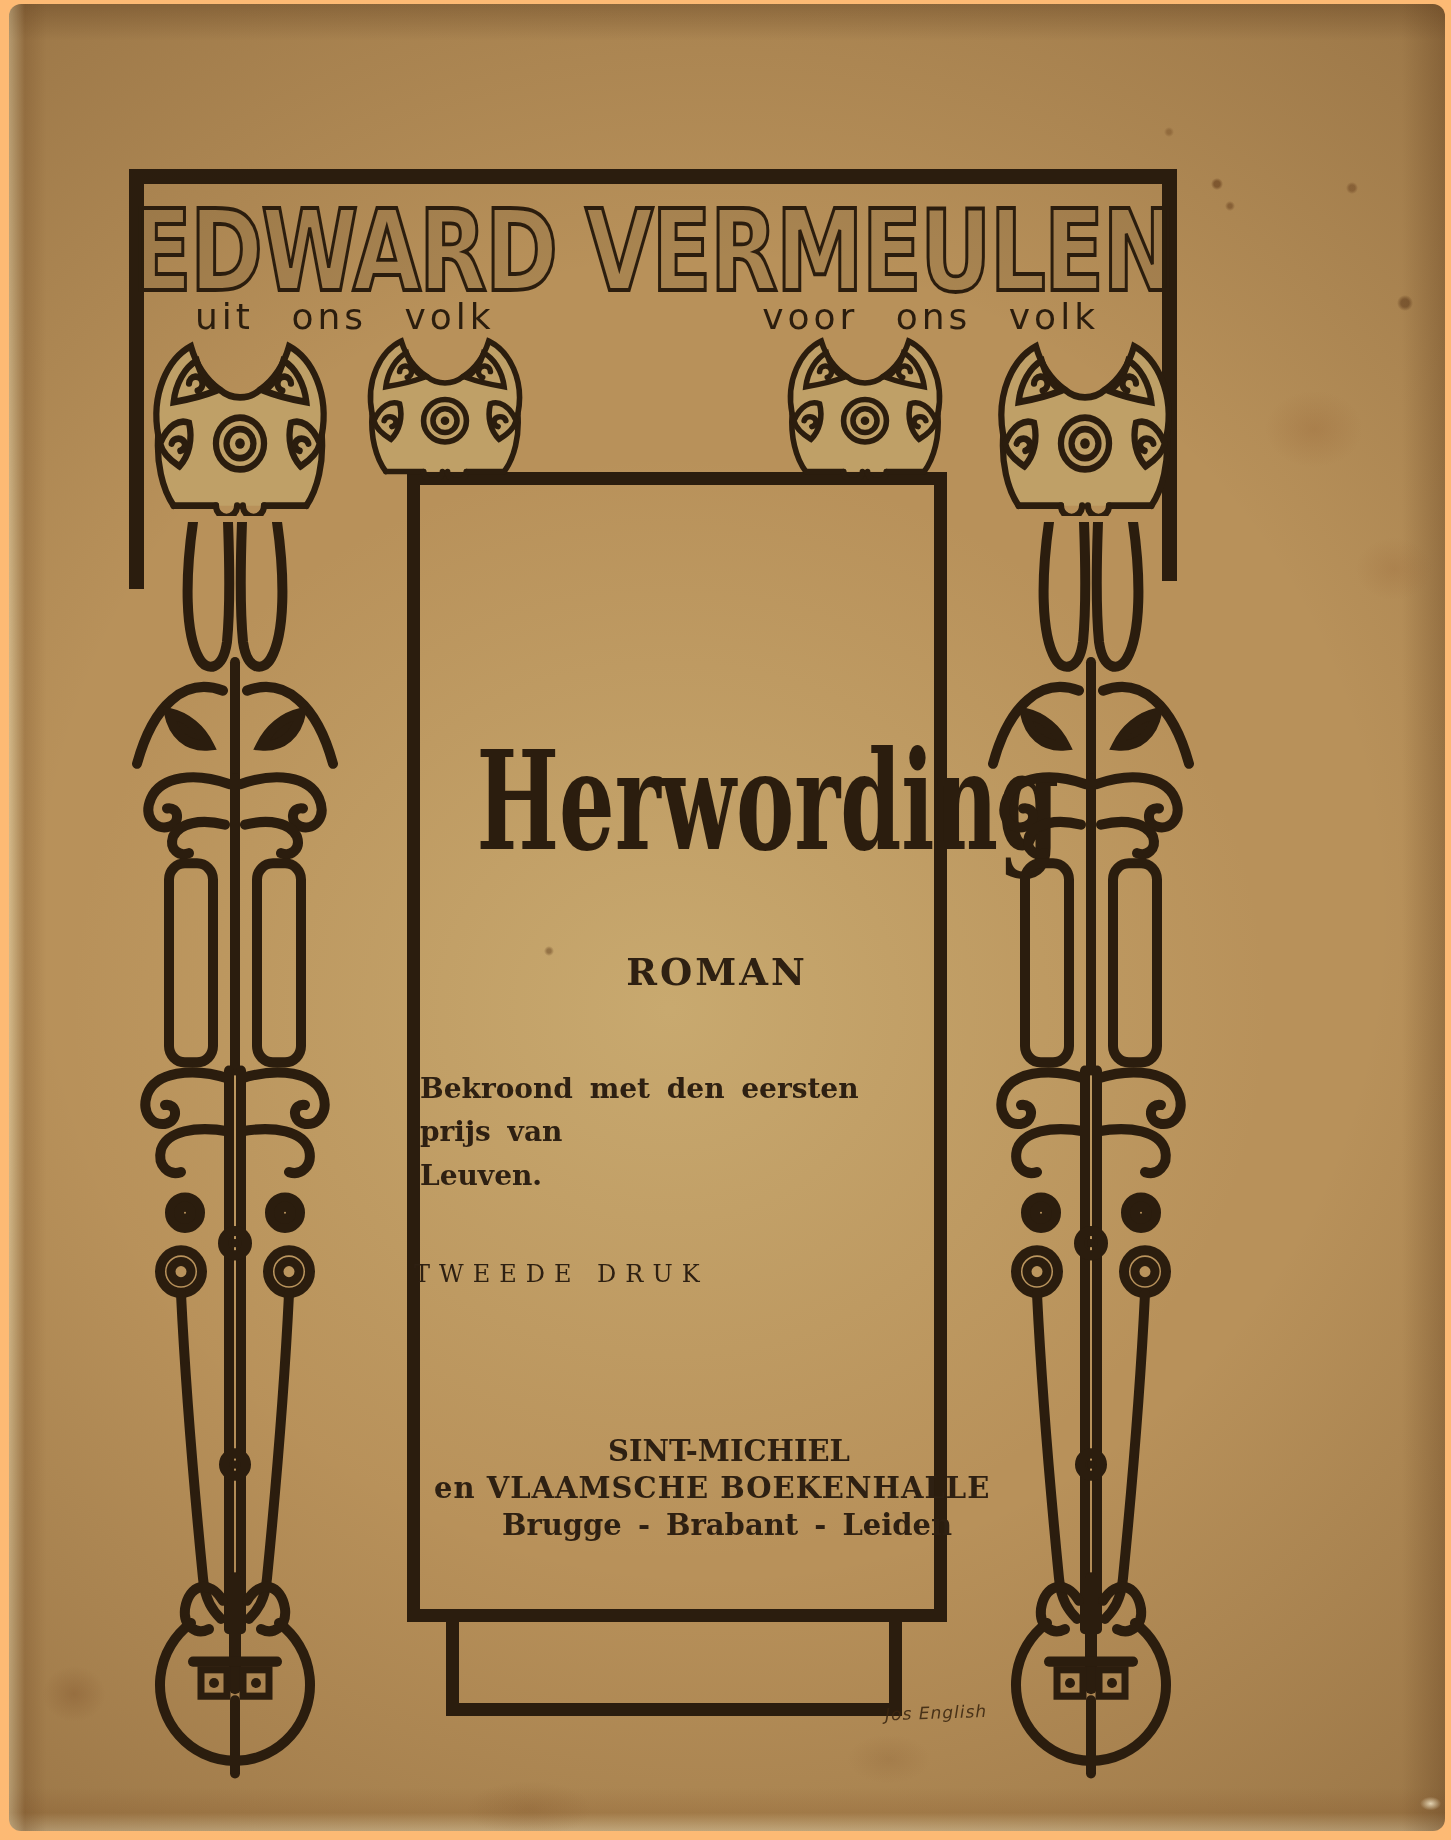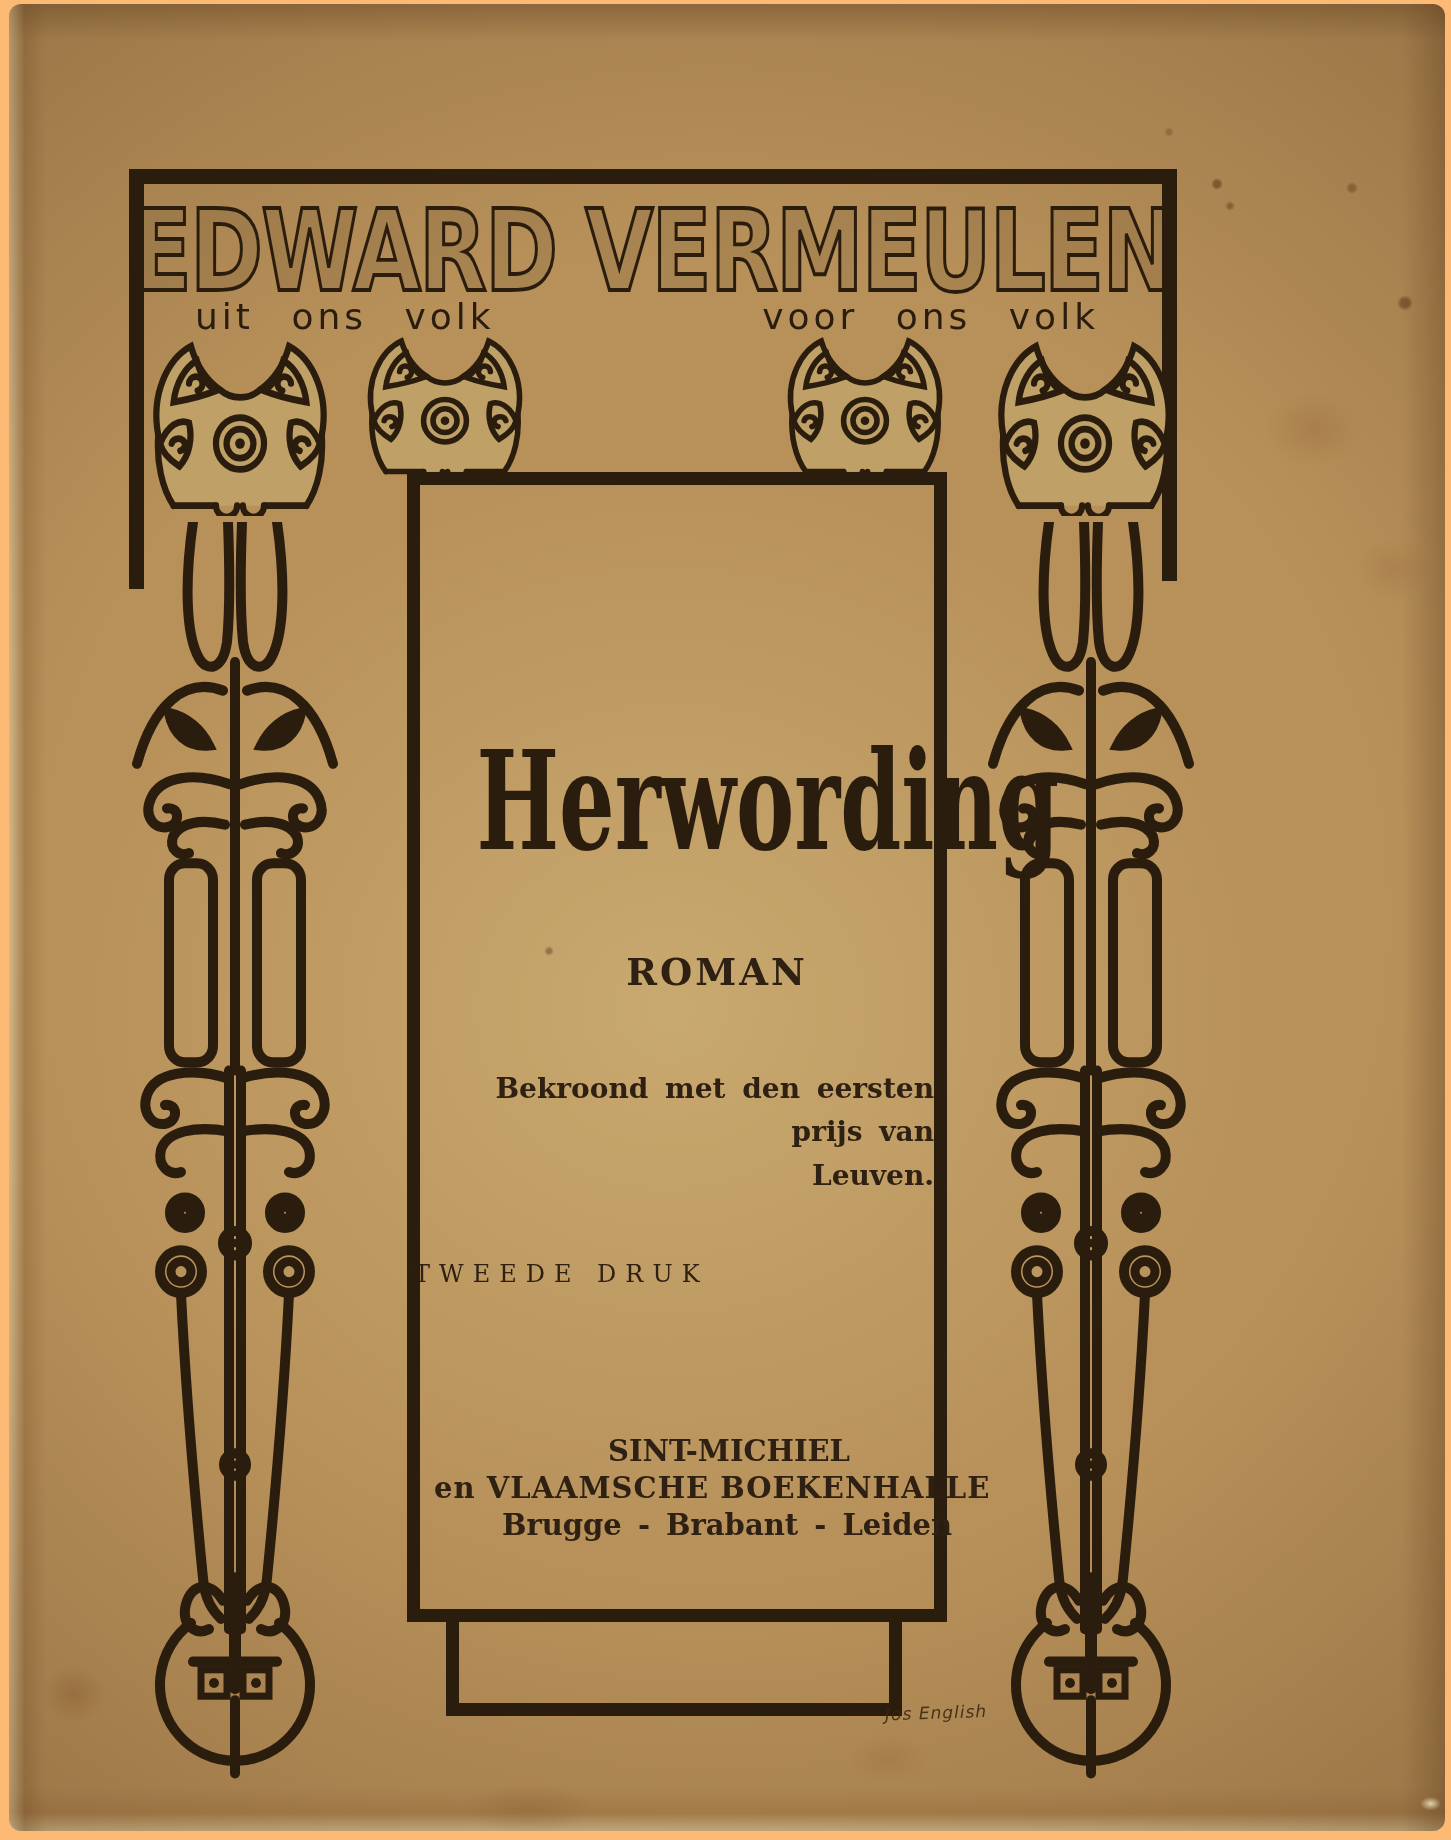--- a/index.html
+++ b/index.html
@@ -81,21 +81,21 @@
     position:absolute;left:0;top:250px;width:100%;text-align:center;
     font-family:"DejaVu Serif",serif;font-weight:bold;font-size:112px;
     color:#2b1d0e;transform:scale(0.78,1.22);white-space:nowrap;
   }
   .genre{
     position:absolute;left:0;top:465px;width:100%;text-align:center;
     font-weight:bold;font-size:37px;letter-spacing:3px;color:#2e2012;
     transform:translateX(40px);
   }
   .award{
-    position:absolute;left:0;top:582px;width:100%;text-align:right;
+    position:absolute;left:0;top:582px;width:100%;text-align:left;
     font-weight:bold;font-size:28px;line-height:1.55;word-spacing:7px;
     color:#2e2012;
   }
   .edition{
     position:absolute;left:0;top:775px;width:100%;text-align:left;
     font-weight:normal;font-size:24px;letter-spacing:9px;color:#2e2012;
     transform:translateX(-6px);
   }
   .publisher{
     position:absolute;left:0;top:948px;width:100%;text-align:center;

